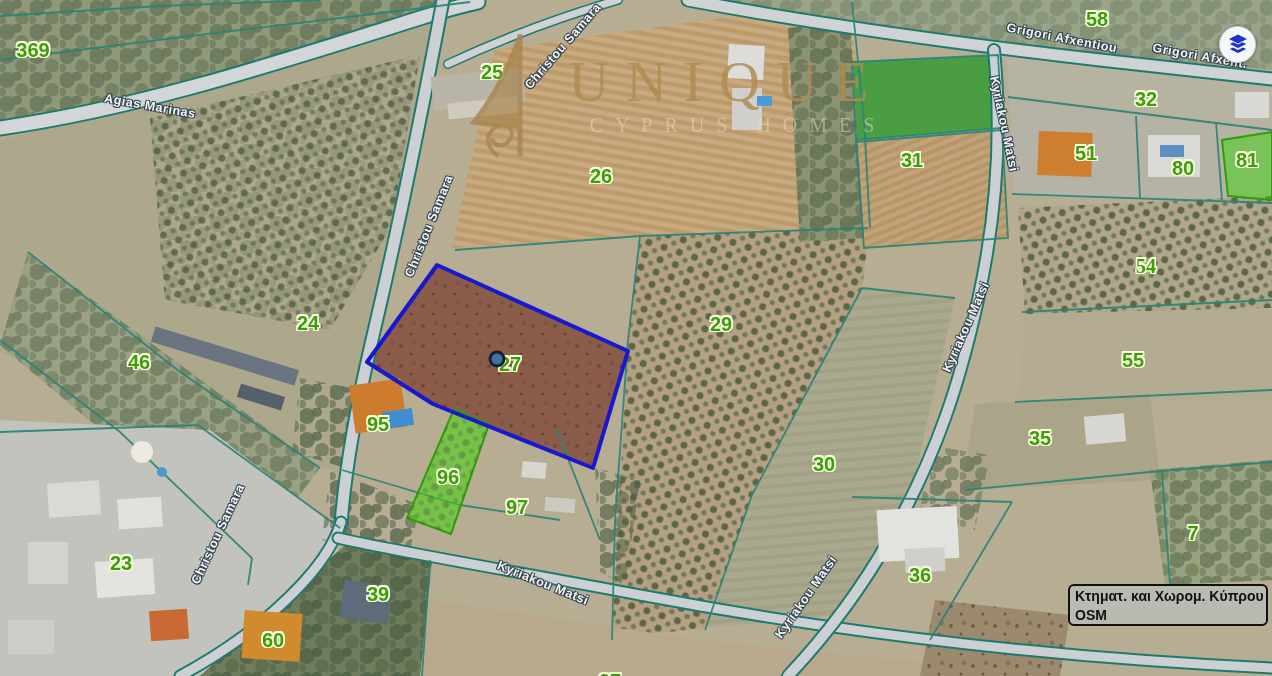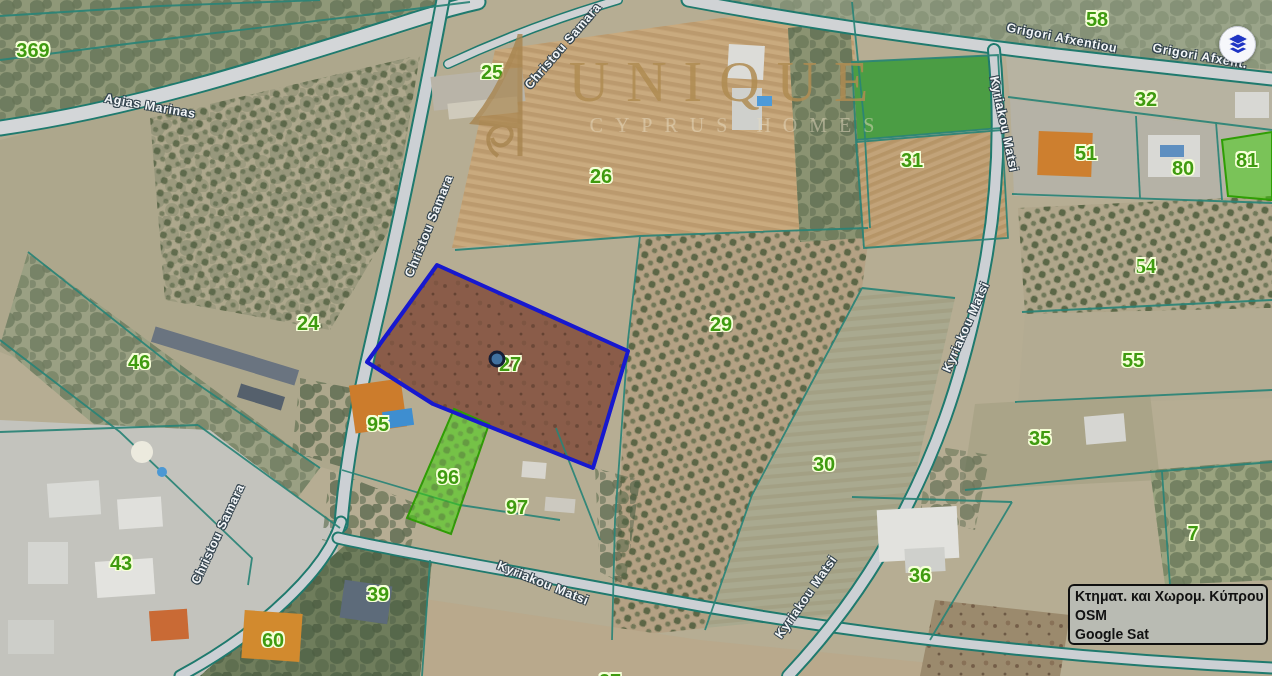--- a/index.html
+++ b/index.html
@@ -257,21 +257,21 @@
       <span class="plabel" style="left: 308px; top: 323px;">24</span>
       <span class="plabel" style="left: 139px; top: 362px;">46</span>
       <span class="plabel" style="left: 721px; top: 324px;">29</span>
       <span class="plabel" style="left: 1133px; top: 360px;">55</span>
       <span class="plabel" style="left: 510px; top: 364px;">27</span>
       <span class="plabel" style="left: 1040px; top: 438px;">35</span>
       <span class="plabel" style="left: 378px; top: 424px;">95</span>
       <span class="plabel" style="left: 448px; top: 477px;">96</span>
       <span class="plabel" style="left: 517px; top: 507px;">97</span>
       <span class="plabel" style="left: 824px; top: 464px;">30</span>
-      <span class="plabel" style="left: 121px; top: 563px;">43</span>
+      <span class="plabel" style="left: 121px; top: 563px;">23</span>
       <span class="plabel" style="left: 1193px; top: 533px;">7</span>
       <span class="plabel" style="left: 920px; top: 575px;">36</span>
       <span class="plabel" style="left: 378px; top: 594px;">39</span>
       <span class="plabel" style="left: 273px; top: 640px;">60</span>
       <span class="plabel" style="left: 610px; top: 649px; margin-top: 32px;">37</span>
     </div>
 
   <div class="streets-layer">
       <span class="slabel" style="left: 150px; top: 106px; --r: 10deg;">Agias Marinas</span>
       <span class="slabel" style="left: 563px; top: 46px; --r: -49deg;">Christou Samara</span>
@@ -303,16 +303,15 @@
     <svg width="26" height="26" viewBox="0 0 26 26">
       <polygon points="13,12 23,17 13,22 3,17" fill="#1e34c4" stroke="#f6f7fb" stroke-width="1.6"></polygon>
       <polygon points="13,7 23,12 13,17 3,12" fill="#1e34c4" stroke="#f6f7fb" stroke-width="1.6"></polygon>
       <polygon points="13,2 23,7 13,12 3,7" fill="#1e34c4" stroke="#f6f7fb" stroke-width="1"></polygon>
     </svg>
   </button>
 
   <div class="legend">
     <div class="legend-row">Κτηματ. και Χωρομ. Κύπρου</div>
     <div class="legend-row">OSM</div>
-    <div class="legend-row">Google Sat</div>
   </div>
 
 </div>
 
 </body></html>

